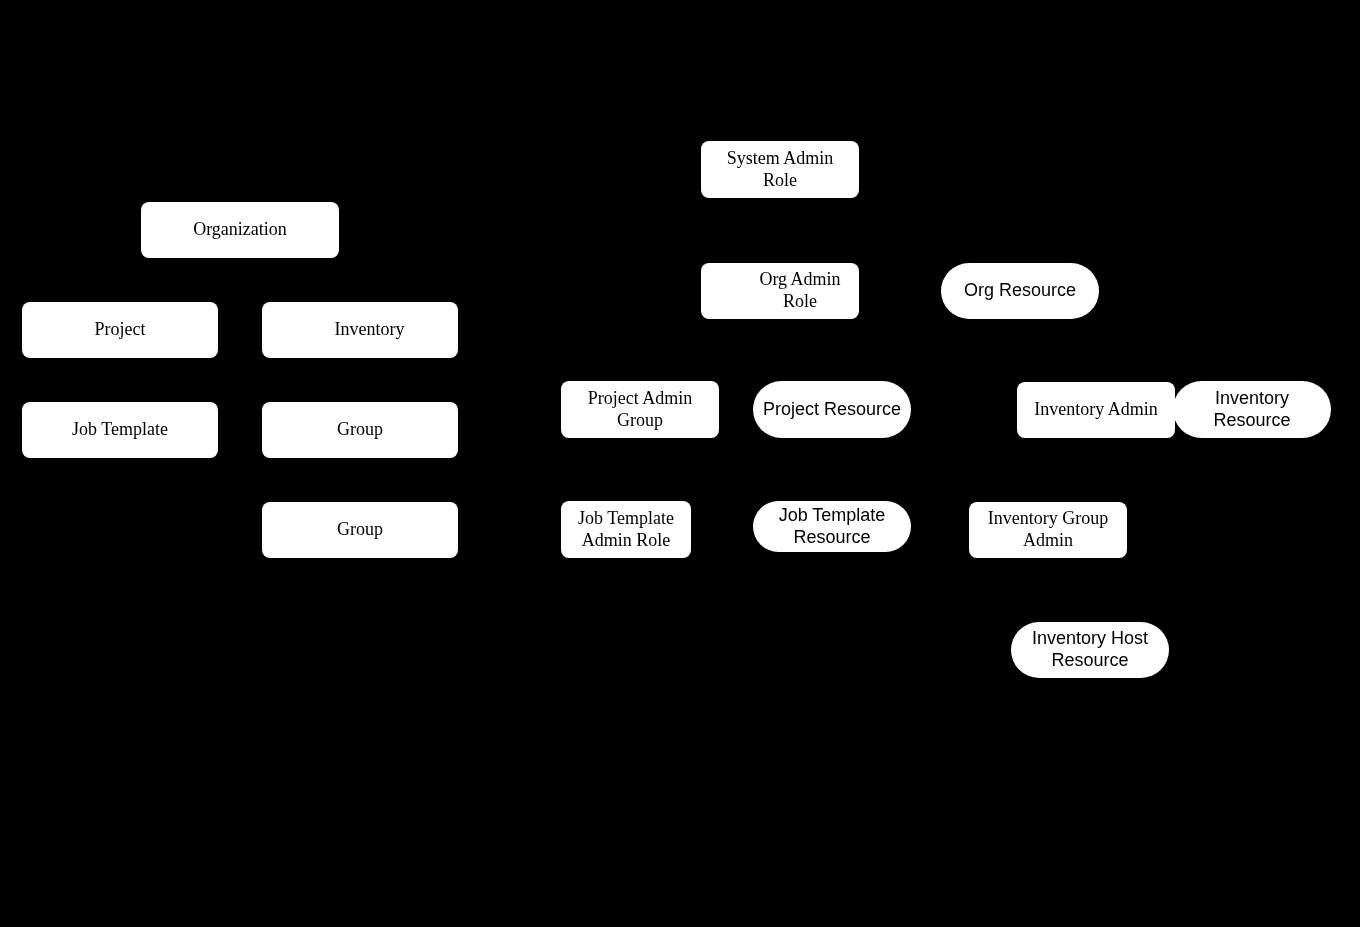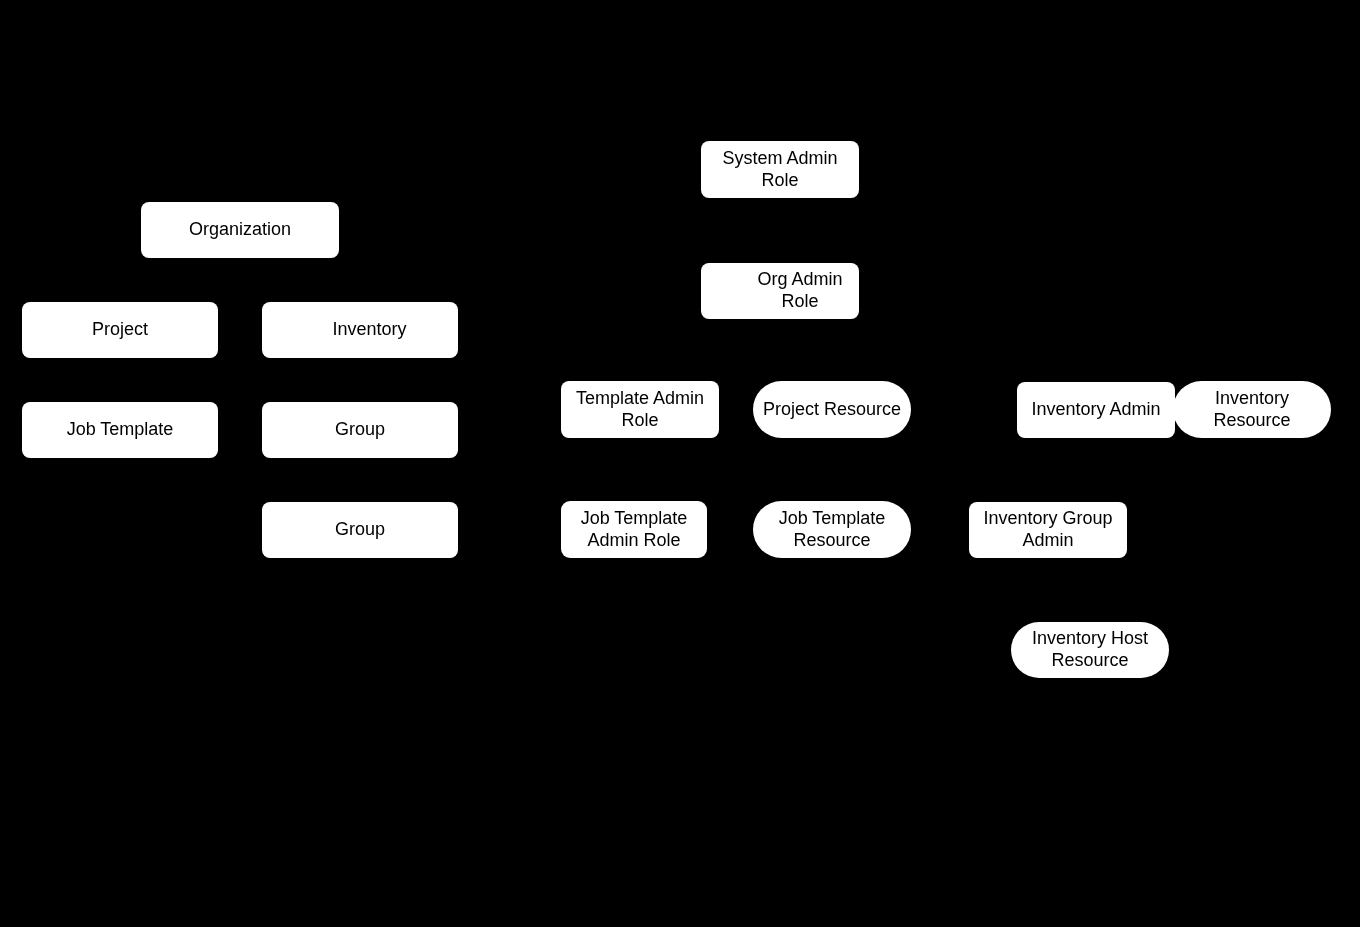--- a/index.html
+++ b/index.html
@@ -27,20 +27,21 @@
     display: flex;
     align-items: center;
     justify-content: center;
     text-align: center;
     font-size: 18px;
     line-height: 1.2;
     padding: 0 8px;
   }
   .node.rect {
     border-radius: 8px;
+    font-family: Liberation Serif, serif;
   }
   .node.stadium {
     border-radius: 28.5px;
   }
 </style>
 </head>
 <body>
 
 <div class="canvas">
 
@@ -53,31 +54,32 @@
   <div class="node rect" style="left:262px; top:402px; width:196px; height:56px;">Group</div>
 
   <div class="node rect" style="left:22px; top:402px; width:196px; height:56px;">Job Template</div>
 
   <div class="node rect" style="left:262px; top:502px; width:196px; height:56px;">Group</div>
 
   <div class="node rect" style="left:701px; top:141px; width:158px; height:57px;">System Admin Role</div>
 
   <div class="node rect" style="left:701px; top:263px; width:158px; height:56px;padding-left:48px;">Org Admin Role</div>
 
+  <div class="node stadium" style="left:941px; top:263px; width:158px; height:56px;">Org Resource</div>
 
-  <div class="node rect" style="left:561px; top:381px; width:158px; height:57px;">Template Admin Role</div>
+  <div class="node rect" style="left:561px; top:381px; width:158px; height:57px;">Project Admin Group</div>
 
   <div class="node stadium" style="left:753px; top:381px; width:158px; height:57px;">Project Resource</div>
 
   <div class="node rect" style="left:969px; top:382px; width:158px; height:56px;margin-left:48px;">Inventory Admin</div>
 
   <div class="node stadium" style="left:1173px; top:381px; width:158px; height:57px;">Inventory Resource</div>
 
-  <div class="node rect" style="left:561px; top:501px; width:146px; height:57px;border-radius:9px;">Job Template Admin Role</div>
+  <div class="node rect" style="left:561px; top:501px; width:130px; height:57px;">Job Template Admin Role</div>
 
-  <div class="node stadium" style="left:753px; top:501px; width:158px; height:57px;">Job Template Resource</div>
+  <div class="node stadium" style="left:753px; top:501px; width:158px; height:51px;">Job Template Resource</div>
 
   <div class="node rect" style="left:969px; top:502px; width:158px; height:56px;">Inventory Group Admin</div>
 
 
   <div class="node stadium" style="left:1011px; top:622px; width:158px; height:56px;">Inventory Host Resource</div>
 
 </div>
 
 </body></html>

